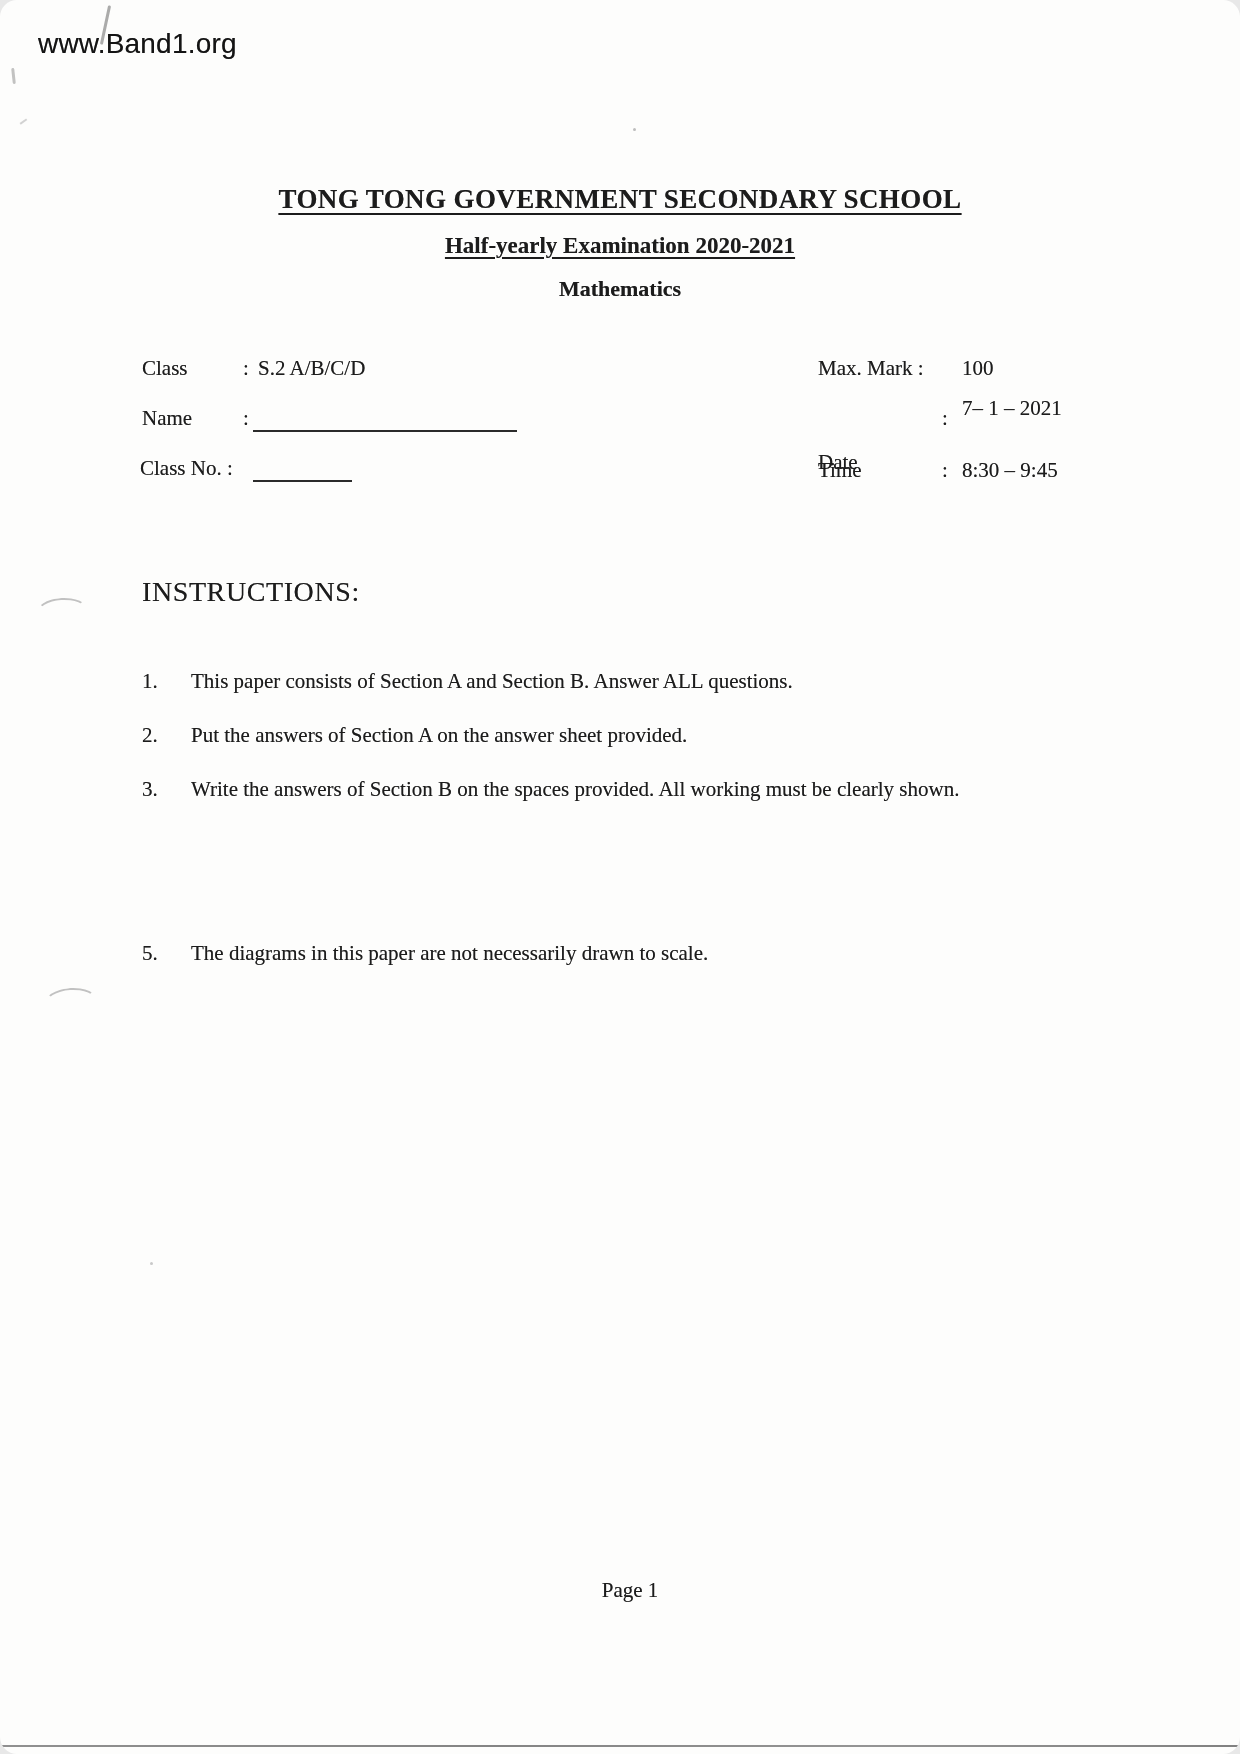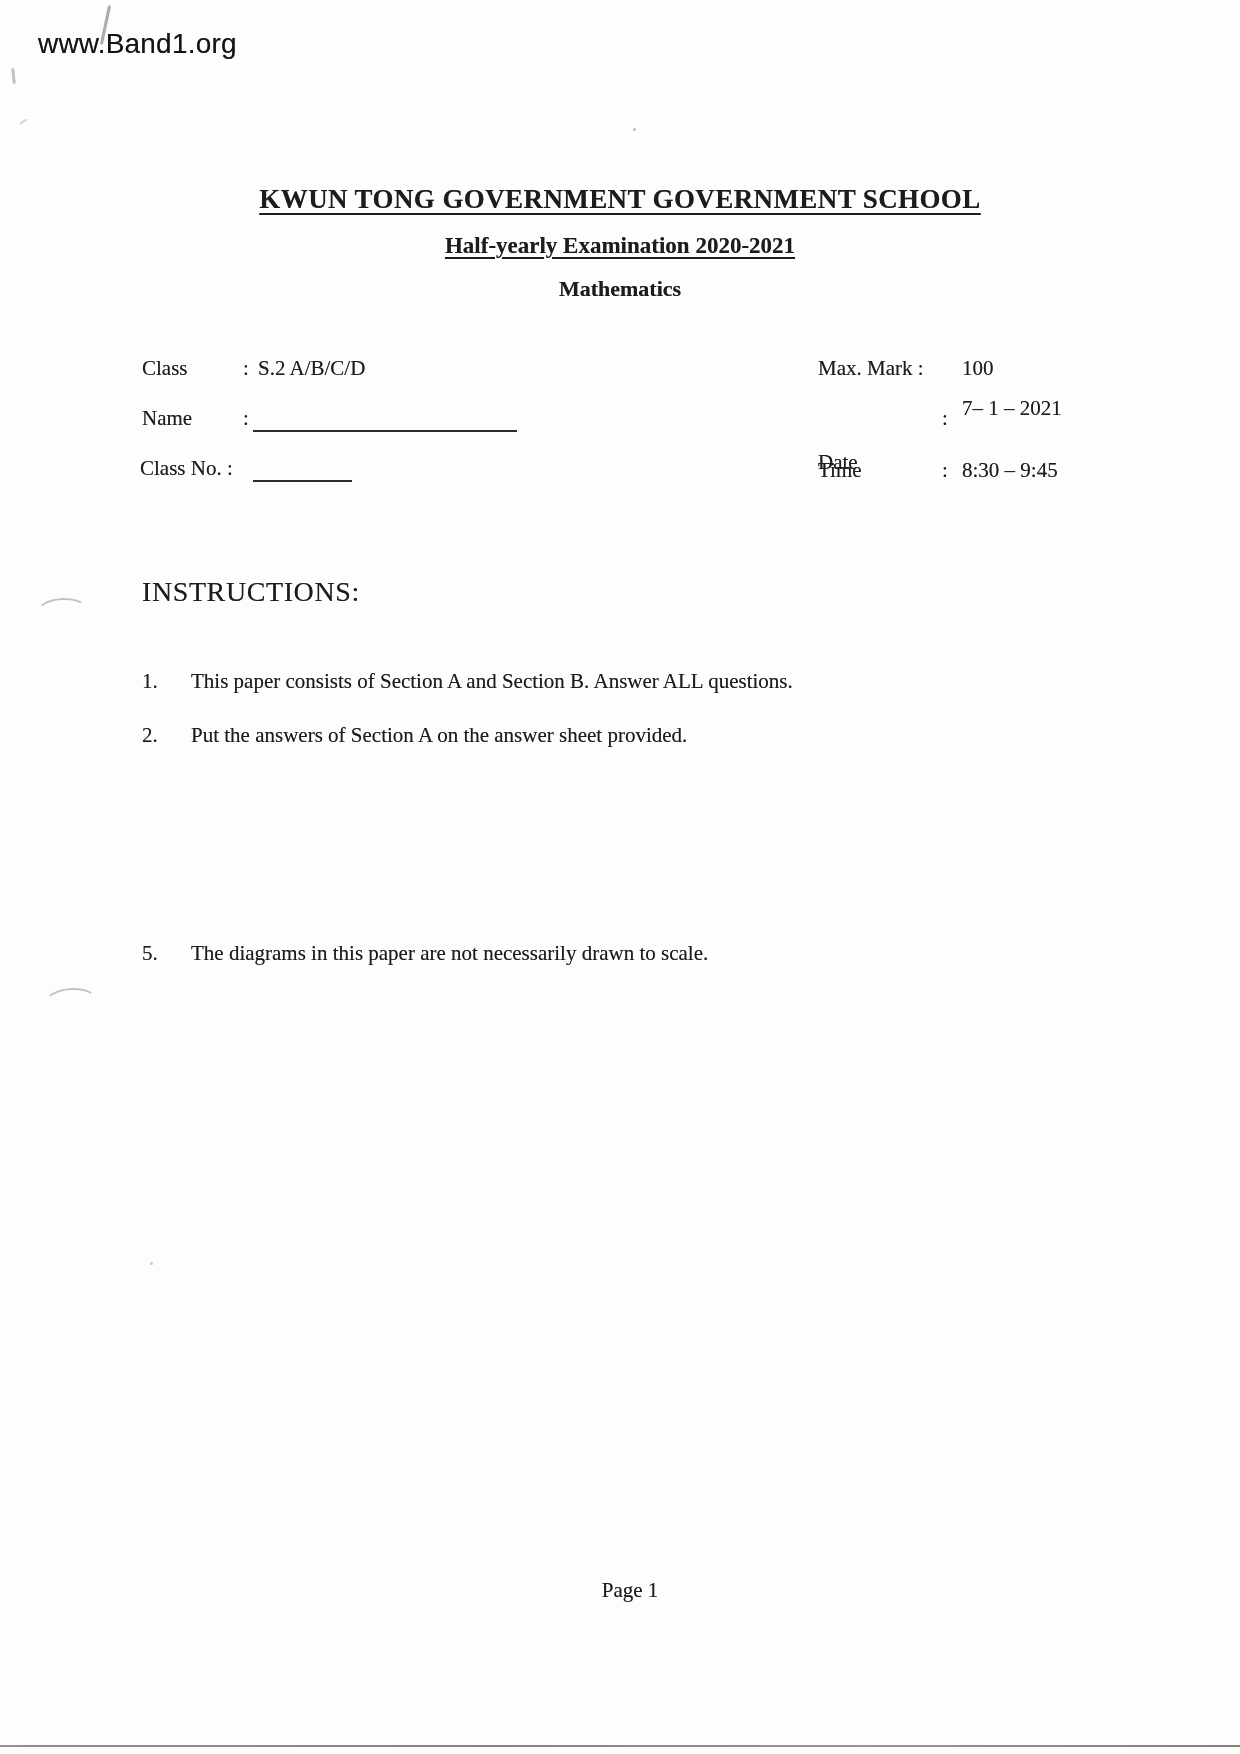--- a/index.html
+++ b/index.html
@@ -9,20 +9,21 @@
   }
   .page {
     position: relative;
     width: 1240px;
     height: 1754px;
     margin: 0 auto;
     background: #fdfdfc;
     overflow: hidden;
     font-family: "Liberation Serif", "DejaVu Serif", serif;
     color: #1c1c1c;
+    border-radius: 17px;
   }
   .scan-text {
     text-shadow: 0 0 0.6px rgba(35,35,35,0.55);
   }
   .watermark {
     position: absolute;
     left: 38px;
     top: 28px;
     font-family: "Liberation Sans", "DejaVu Sans", sans-serif;
     font-size: 28px;
@@ -142,21 +143,21 @@
 
   <div class="artifact slash-mark"></div>
   <div class="artifact tick-mark-1"></div>
   <div class="artifact tick-mark-2"></div>
   <div class="artifact arc-mark-1"></div>
   <div class="artifact arc-mark-2"></div>
   <div class="artifact speck-1"></div>
   <div class="artifact speck-2"></div>
   <div class="artifact speck-3"></div>
 
-  <div class="header-line school-title scan-text">KWUN TONG GOVERNMENT GOVERNMENT SCHOOL</div>
+  <div class="header-line school-title scan-text">TONG TONG GOVERNMENT SECONDARY SCHOOL</div>
   <div class="header-line exam-title scan-text">Half-yearly Examination 2020-2021</div>
   <div class="header-line subject-title scan-text">Mathematics</div>
 
   <div class="field scan-text" style="left:142px; top:356px;">Class</div>
   <div class="field scan-text" style="left:243px; top:356px;">:</div>
   <div class="field scan-text" style="left:258px; top:356px;">S.2 A/B/C/D</div>
 
   <div class="field scan-text" style="left:142px; top:406px;">Name</div>
   <div class="field scan-text" style="left:243px; top:406px;">:</div>
   <div class="blank-line" style="left:253px; top:430px; width:264px;"></div>
@@ -176,20 +177,23 @@
   <div class="field scan-text" style="left:962px; top:458px;">8:30 – 9:45</div>
 
   <div class="instructions-heading scan-text">INSTRUCTIONS:</div>
 
   <div class="inst-item" style="top:656px;">
     <span class="inst-num scan-text">1.</span><span class="inst-text scan-text">This paper consists of Section A and Section B. Answer ALL questions.</span>
   </div>
   <div class="inst-item" style="top:710px;">
     <span class="inst-num scan-text">2.</span><span class="inst-text scan-text">Put the answers of Section A on the answer sheet provided.</span>
   </div>
+  <div class="inst-item" style="top:764px;">
+    <span class="inst-num scan-text">3.</span><span class="inst-text scan-text">Write the answers of Section B on the spaces provided. All working must be clearly shown.</span>
+  </div>
   <div class="inst-item" style="top:928px;">
     <span class="inst-num scan-text">5.</span><span class="inst-text scan-text">The diagrams in this paper are not necessarily drawn to scale.</span>
   </div>
 
   <div class="page-footer scan-text">Page 1</div>
 
   <div class="artifact bottom-scan-line"></div>
 
 </div>
 

